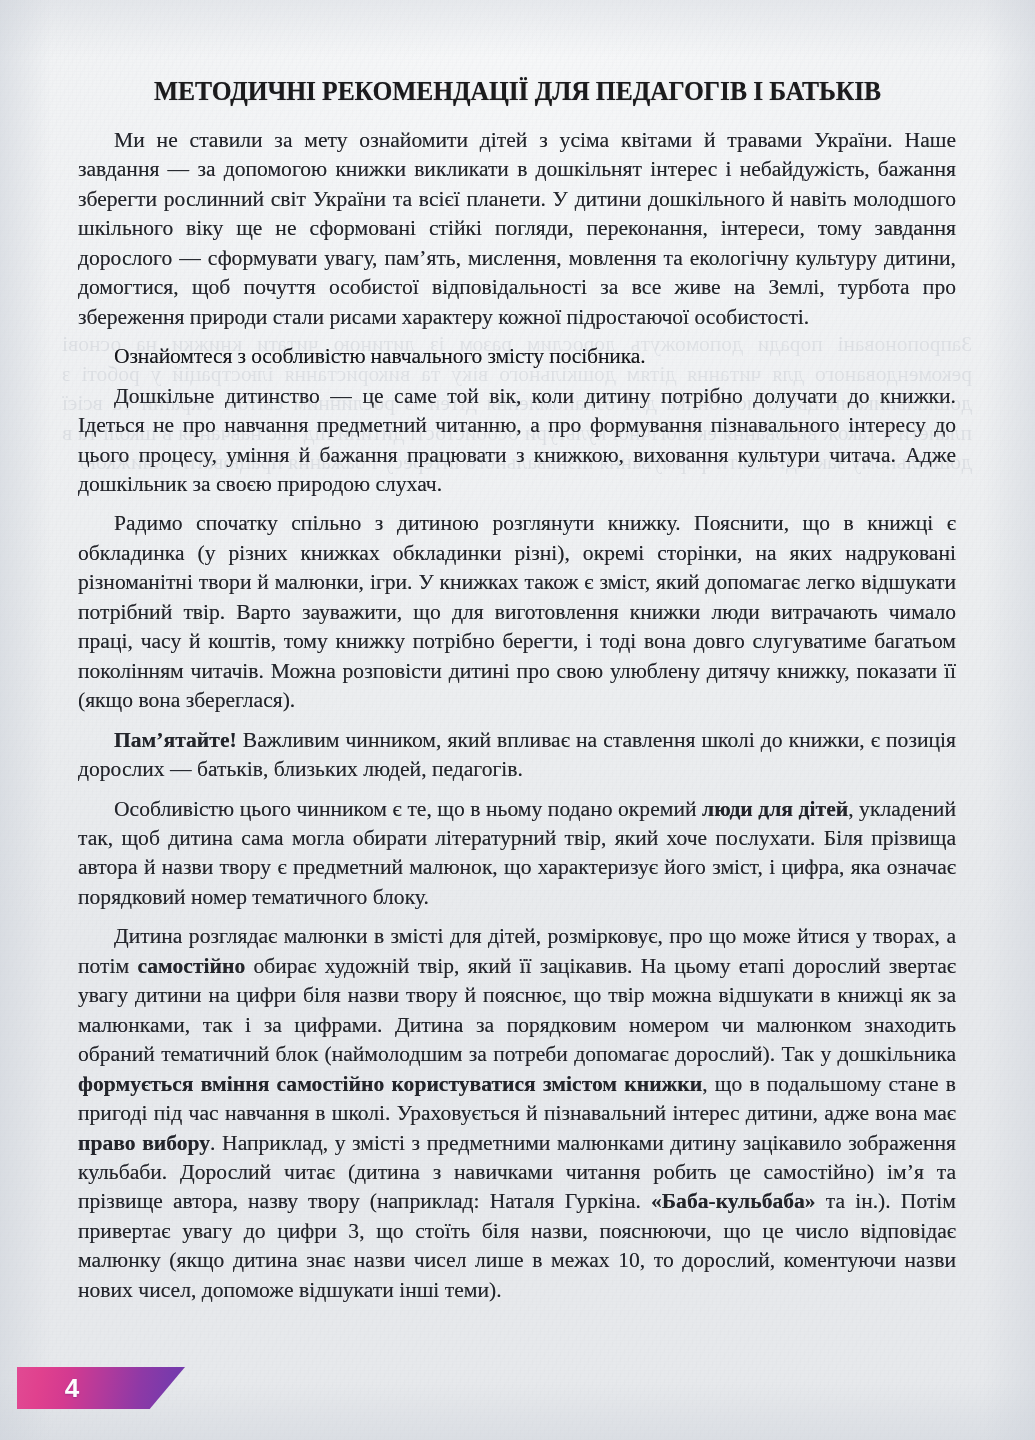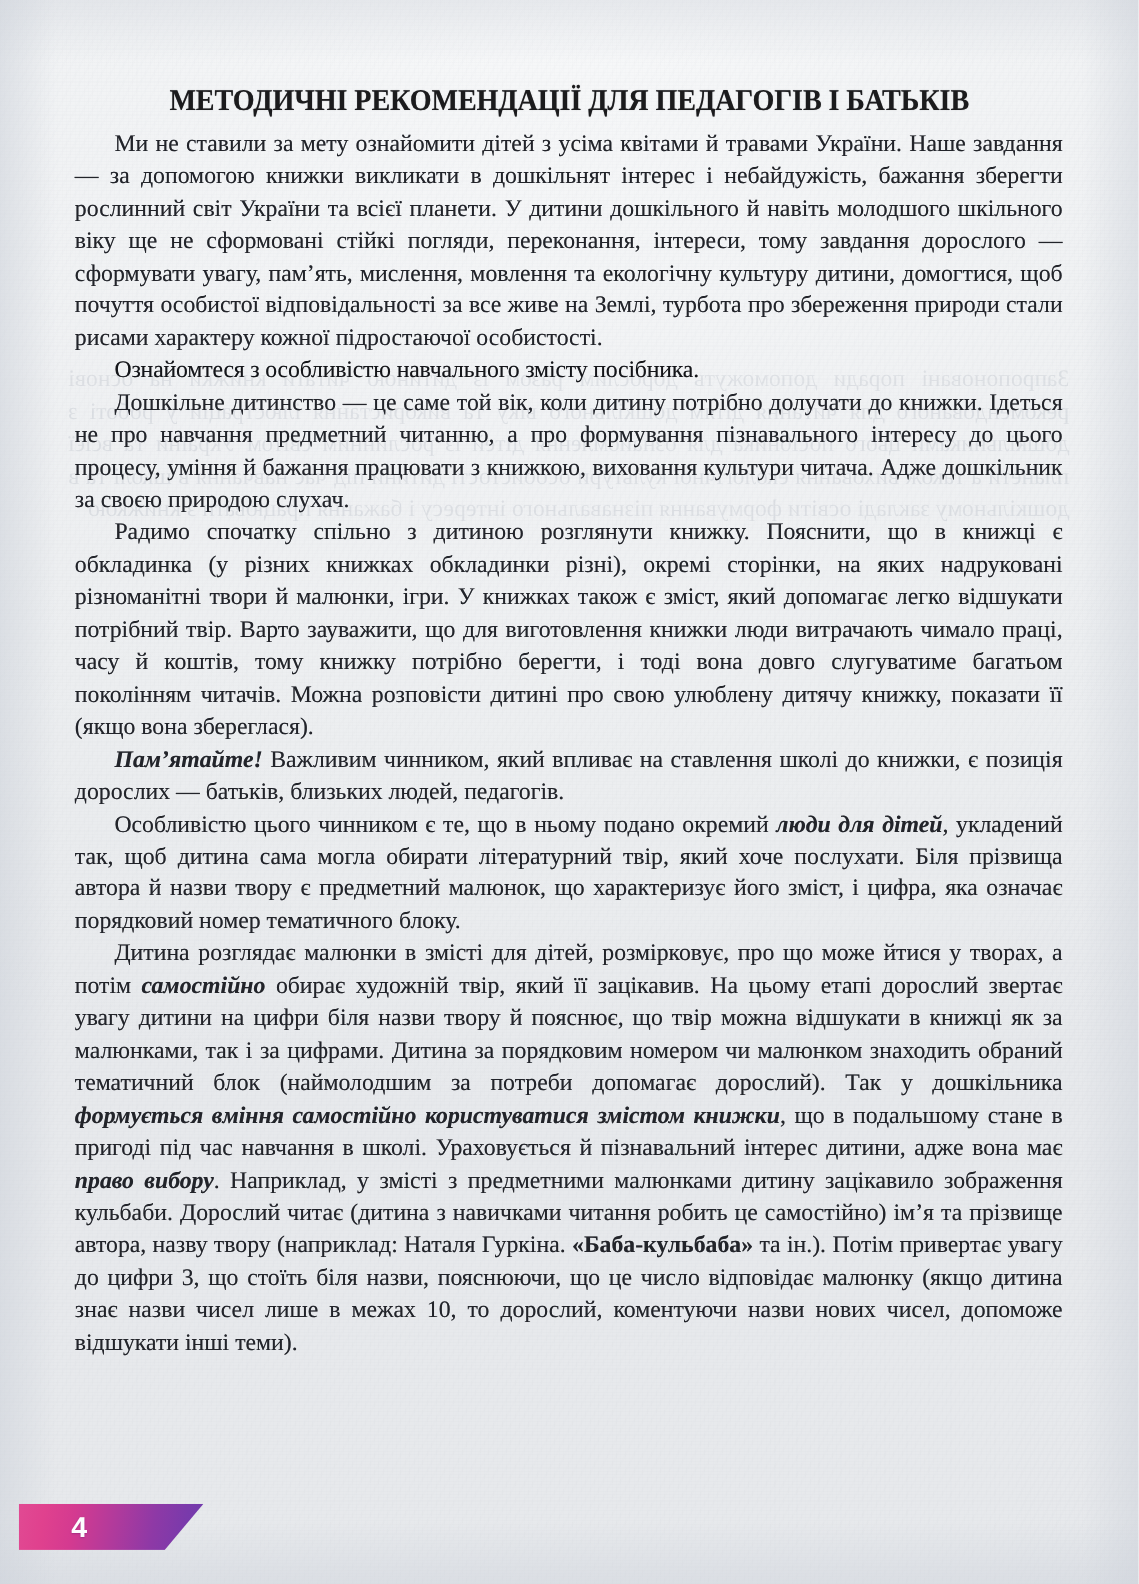--- a/index.html
+++ b/index.html
@@ -86,40 +86,40 @@
     top: 116px;
     width: 898px;
     font-size: 21.6px;
     line-height: 29.45px;
     text-align: justify;
     text-justify: inter-word;
     color: #22242a;
     text-shadow: 0 0 .55px rgba(35,38,46,.5);
   }
   .body p {
-    margin: 0;
+    margin: 10px;
     text-indent: 36px;
   }
   .sec-head {
     margin: 0;
     text-align: center;
     font-style: italic;
     font-size: 22.4px;
     letter-spacing: .3px;
     text-indent: 0 !important;
     color: #1e2027;
   }
   .sub-head {
     margin: 0;
     font-weight: normal;
     text-indent: 36px;
     color: #141519;
     letter-spacing: -.15px;
   }
-  .bi { font-weight: bold; font-style: italic; }
+  .bi { font-weight: bold; }
   .b  { font-weight: bold; }
   .i  { }
 
   
   .folio {
     position: absolute;
     left: 17px;
     top: 1367px;
     width: 168px;
     height: 42px;

